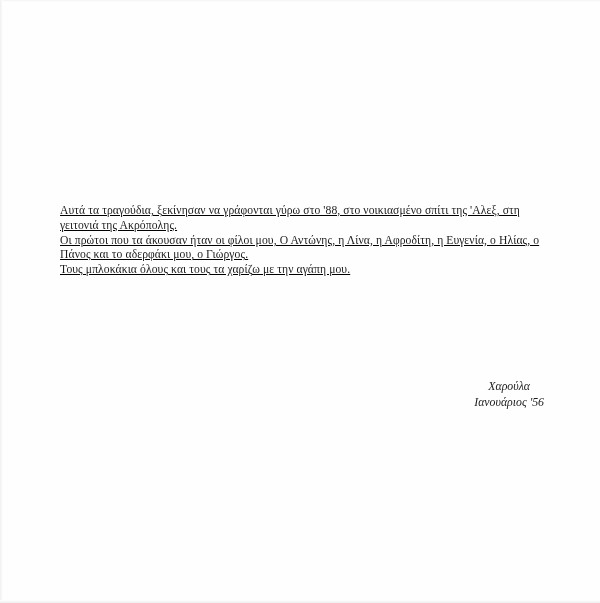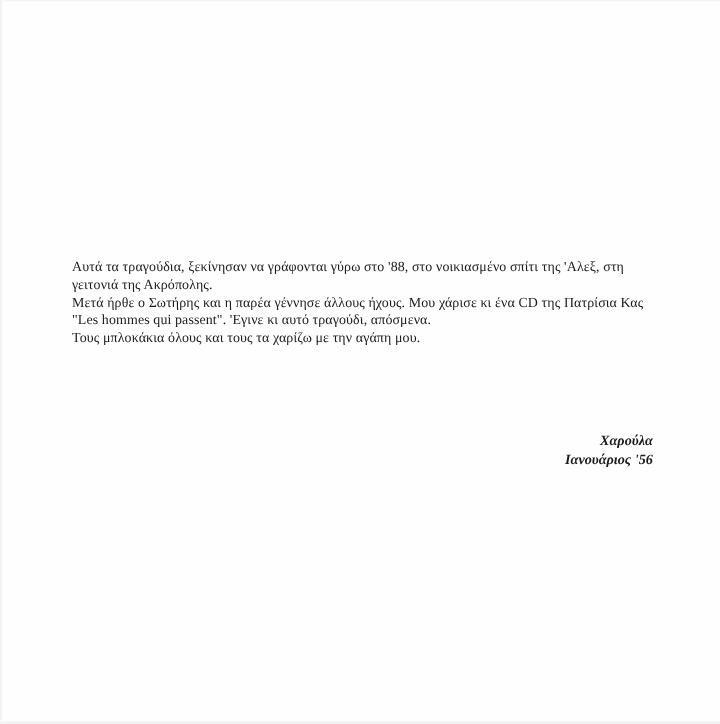--- a/index.html
+++ b/index.html
@@ -41,59 +41,59 @@
     position: absolute;
     left: 0;
     bottom: 0;
     width: 600px;
     height: 3px;
     background: linear-gradient(to top, #ededed, #ffffff);
   }
   .body-text {
     position: absolute;
     left: 60px;
-    top: 216px;
+    top: 204px;
     width: 484px;
+    text-decoration: underline;
   }
   .line {
     font-size: 11.6px;
     line-height: 14.6px;
     color: #1b1b1b;
     letter-spacing: 0.1px;
     white-space: normal;
     text-align: left;
   }
   .para {
     margin: 0 0 0.5px 0;
   }
   .signature {
     position: absolute;
     right: 56px;
-    top: 360px;
-    text-align: right;
-    font-weight: bold;
+    top: 379px;
+    text-align: center;
   }
   .signature .sig-line {
     font-size: 11.8px;
     line-height: 15.6px;
     font-style: italic;
     color: #1b1b1b;
   }
 </style>
 </head>
 <body>
 
 <div class="page">
   <div class="edge-top"></div>
   <div class="edge-left"></div>
   <div class="edge-bottom"></div>
 
   <div class="body-text">
     <p class="line para">Αυτά τα τραγούδια, ξεκίνησαν να γράφονται γύρω στο '88, στο νοικιασμένο σπίτι της 'Αλεξ, στη γειτονιά της Ακρόπολης.</p>
-    <p class="line para">Μετά ήρθε ο Σωτήρης και η παρέα γέννησε άλλους ήχους. Μου χάρισε κι ένα CD της Πατρίσια Κας "Les hommes qui passent". 'Εγινε κι αυτό τραγούδι, απόσμενα.</p>
+    <p class="line para">Οι πρώτοι που τα άκουσαν ήταν οι φίλοι μου, Ο Αντώνης, η Λίνα, η Αφροδίτη, η Ευγενία, ο Ηλίας, ο Πάνος και το αδερφάκι μου, ο Γιώργος.</p>
     <p class="line para">Τους μπλοκάκια όλους και τους τα χαρίζω με την αγάπη μου.</p>
   </div>
 
   <div class="signature">
     <div class="sig-line">Χαρούλα</div>
     <div class="sig-line">Ιανουάριος '56</div>
   </div>
 </div>
 
 </body></html>

